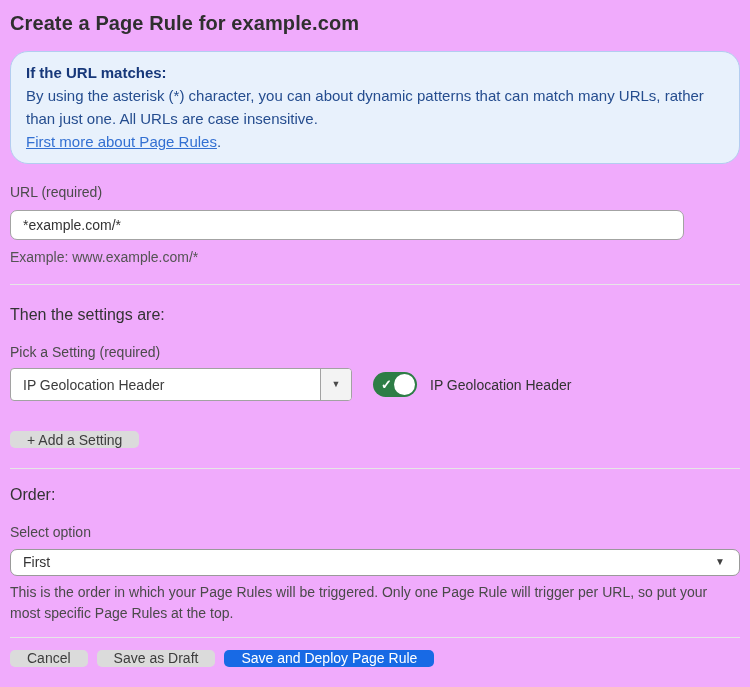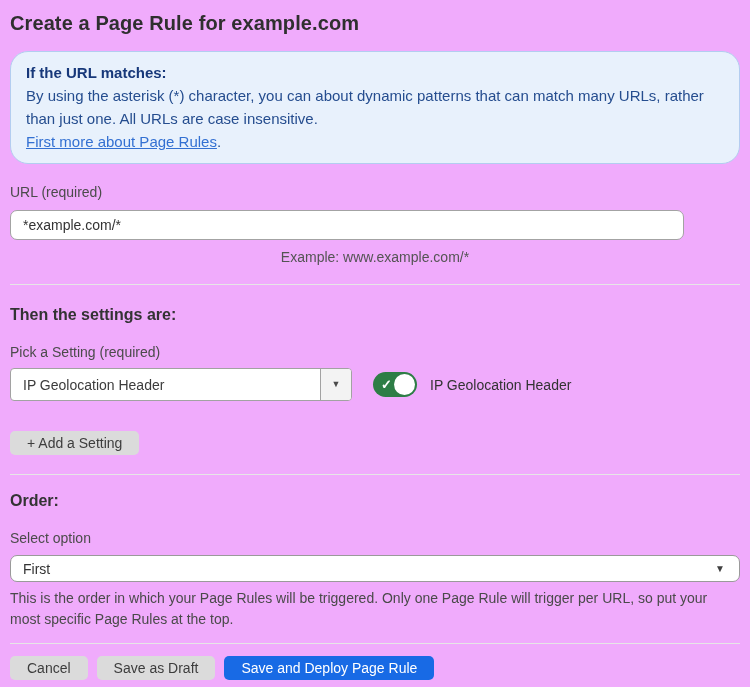--- a/index.html
+++ b/index.html
@@ -38,29 +38,29 @@
     border: 1px solid #a3a3a3;
     border-radius: 7px;
     padding: 0 12px;
     font-family: "Liberation Sans", sans-serif;
     font-size: 14px; color: #333;
     outline: none;
     background: #fff;
   }
   .helper {
     margin-top: 7px;
-    font-size: 14px; line-height: 21px; color: #545454; text-align: center;
+    font-size: 14px; line-height: 21px; color: #545454;
   }
   hr.divider {
     border: none; border-top: 1px solid #e6e6e6;
     margin-top: 16px;
   }
   h2.section-heading {
     margin-top: 21px;
-    font-size: 16px; line-height: 18px; font-weight: bold; color: #333;
+    font-size: 16px; line-height: 18px; font-weight: normal; color: #333;
   }
   .setting-row {
     margin-top: 8px;
     display: flex; align-items: center;
   }
   .picker {
     width: 342px; height: 33px;
     border: 1px solid #a2a2a2; border-radius: 4px;
     display: flex; align-items: center;
     background: #fff; cursor: pointer;
@@ -93,21 +93,21 @@
     color: #fff; font-size: 13px; font-weight: bold;
   }
   .toggle-knob {
     position: absolute; right: 2px; top: 2px;
     width: 21px; height: 21px;
     border-radius: 50%;
     background: #fff;
   }
   .toggle-label { margin-left: 13px; font-size: 14px; color: #333; }
   .btn {
-    height: 24px;
+    height: 17px;
     border: none; border-radius: 5px;
     font-family: "Liberation Sans", sans-serif;
     font-size: 14px;
     padding: 0 17px;
     cursor: pointer;
   }
   .btn.gray { background: #dbdbdb; color: #3d3d3d; }
   .btn.blue { background: #186ae5; color: #ffffff; }
   .add-setting { margin-top: 30px; display: inline-block; }
   .select-full {

